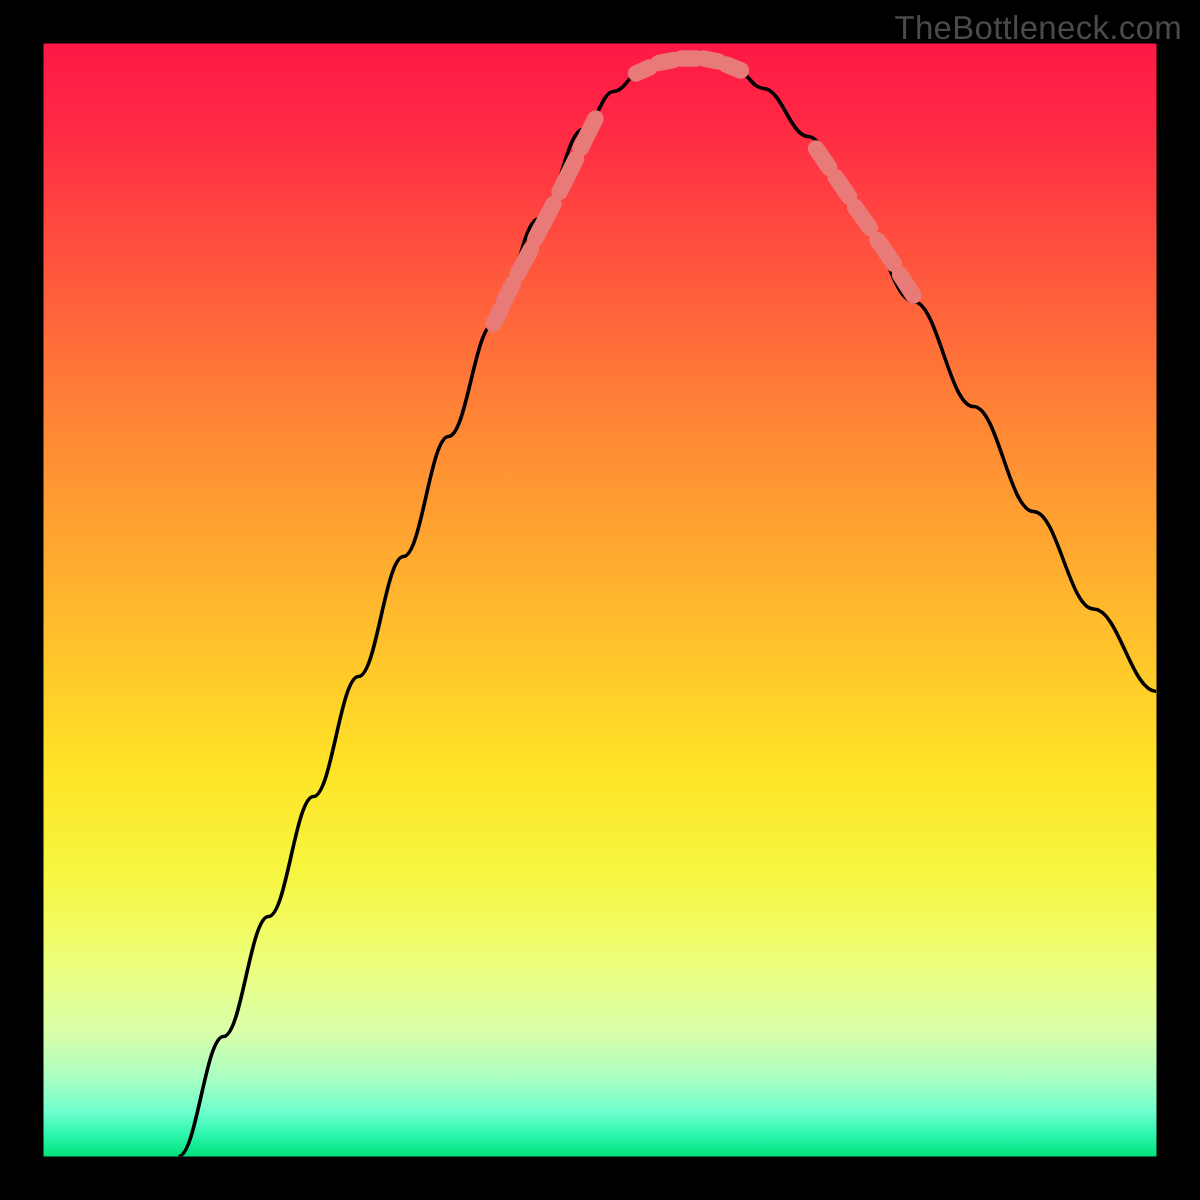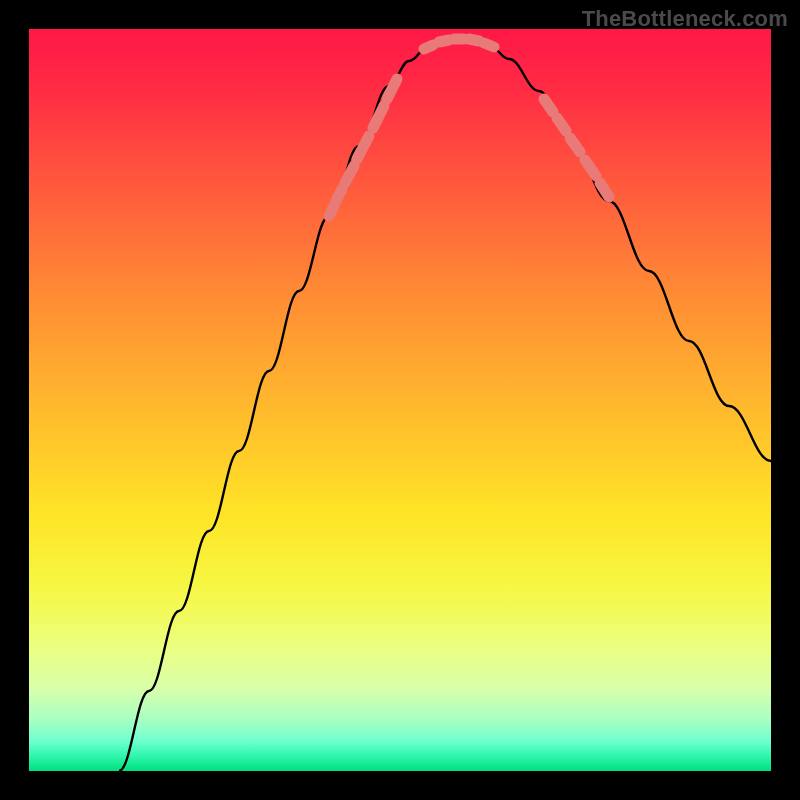--- a/index.html
+++ b/index.html
@@ -35,21 +35,21 @@
       #2ef6ae 98%,
       #00e07a 100%
     );
   }
   .watermark {
     position: absolute;
     top: 6px;
     right: 12px;
     color: #4a4a4a;
     font-size: 22px;
-    font-weight: 700;
+    font-weight: 400;
     letter-spacing: 0.2px;
     user-select: none;
     text-align: center;
   }
   svg.curve {
     position: absolute;
     left: 0;
     top: 0;
     width: 742px;
     height: 742px;

